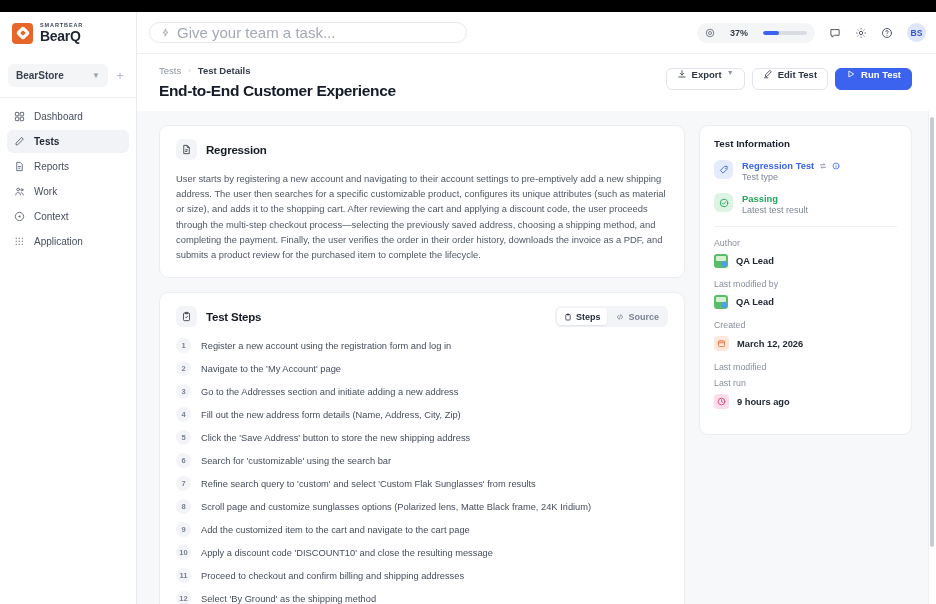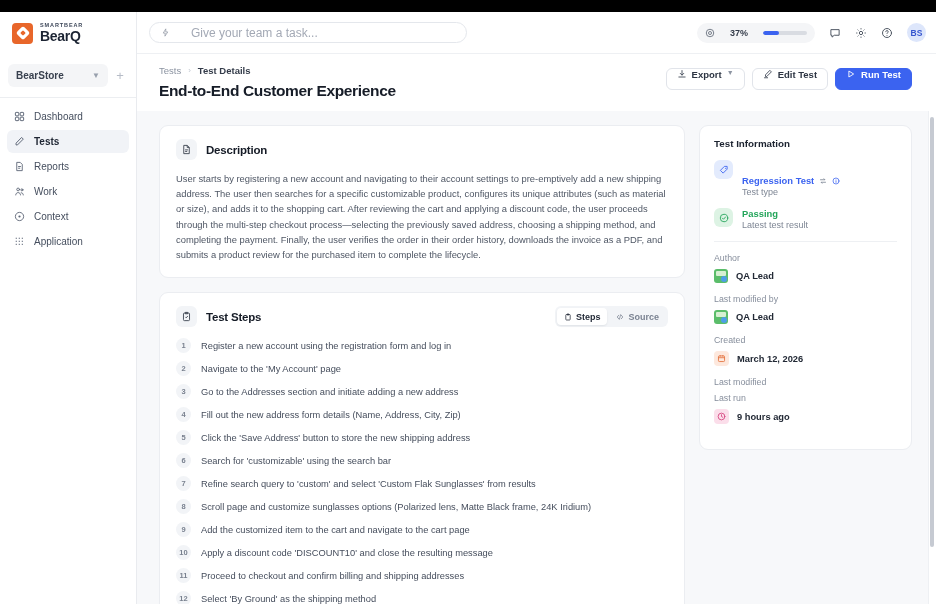--- a/index.html
+++ b/index.html
@@ -67,22 +67,22 @@
 
   
   .main { flex:1 1 auto; display:flex; flex-direction:column; min-width:0; background:#fff;}
   .topbar {
     height:42px; flex:0 0 42px; display:flex; align-items:center;
     padding: 0 10px 0 12px; gap:10px; background:#fff;
     border-bottom:1px solid #eef0f3;
   }
   .omni {
     width:318px; height:21px; border:1px solid #e4e7ec; border-radius:11px;
-    display:flex; align-items:center; gap:21px; padding: 0 11px;
-    font-size:12px; color:#a3a9b5; cursor:text;
+    display:flex; align-items:center; gap:7px; padding: 0 11px;
+    font-size:15px; color:#a3a9b5; cursor:text;
   }
   .omni .spark { color:#8e95a2; font-size:9px; display:flex; }
   .top-right { margin-left:auto; display:flex; align-items:center; gap:14px; }
   .usage-pill {
     height:20px; background:#f4f5f7; border-radius:10px; display:flex; align-items:center;
     gap:15px; padding: 0 8px; cursor:pointer;
   }
   .usage-pill .uico { color:#5d6573; display:flex; }
   .usage-pct { font-size:9px; font-weight:700; color:#333b49; }
   .usage-bar { width:44px; height:4px; border-radius:2px; background:#d9dce2; position:relative; overflow:hidden;}
@@ -158,21 +158,21 @@
 
   
   .info-card { background:#fff; border:1px solid #ebedf1; border-radius:9px; padding: 12px 14px 14px 14px; }
   .info-title { font-size:9.8px; font-weight:700; color:#1c2330; margin-bottom:11px; }
   .info-row { display:flex; align-items:flex-start; gap:9px; margin-bottom:11px; }
   .ir-ico { width:19px; height:19px; border-radius:6px; display:flex; align-items:center; justify-content:center; flex:0 0 19px; }
   .ir-ico.blue { background:#e3ebfd; color:#3b63f0; }
   .ir-ico.green { background:#ddf3e4; color:#23a55a; }
   .ir-body { min-width:0; }
   .ir-main { font-size:9.4px; font-weight:700; display:flex; align-items:center; gap:5px; }
-  .ir-main.blue { color:#3b63f0; cursor:pointer;margin-top:15px; }
+  .ir-main.blue { color:#3b63f0; cursor:pointer; }
   .ir-main.green { color:#23a55a; }
   .ir-main .mini { color:#6b7687; display:flex; cursor:pointer; }
   .ir-main .mini.info { color:#3b63f0; }
   .ir-sub { font-size:9px; color:#7e8694; margin-top:1px; }
 
   .info-div { height:1px; background:#eef0f3; margin: 3px 0 11px 0; }
 
   .meta-label { font-size:8.8px; color:#868e9c; margin-bottom:6px; }
   .meta-val { display:flex; align-items:center; gap:8px; margin-bottom:11px; }
   .meta-text { font-size:9.3px; font-weight:700; color:#222935; }
@@ -390,21 +390,21 @@
 
           <div class="card">
             <div class="card-head">
               <span class="card-ico">
                 <svg width="11" height="11" viewBox="0 0 16 16" fill="none" stroke="currentColor" stroke-width="1.3" stroke-linejoin="round">
                   <path d="M4 2h5l3 3v9H4z"></path>
                     <path d="M9 2v3h3"></path>
                     <path d="M6 8.5h4M6 10.8h3"></path>
                 </svg>
               </span>
-              <span class="card-title">Description</span>
+              <span class="card-title">Regression</span>
             </div>
             <p class="desc-body">User starts by registering a new account and navigating to their account settings to pre-emptively add a new shipping address. The user then searches for a specific customizable product, configures its unique attributes (such as material or size), and adds it to the shopping cart. After reviewing the cart and applying a discount code, the user proceeds through the multi-step checkout process—selecting the previously saved address, choosing a shipping method, and completing the payment. Finally, the user verifies the order in their order history, downloads the invoice as a PDF, and submits a product review for the purchased item to complete the lifecycle.</p>
           </div>
 
           <div class="card">
             <div class="card-head">
               <span class="card-ico">
                 <svg width="11" height="11" viewBox="0 0 16 16" fill="none" stroke="currentColor" stroke-width="1.3" stroke-linejoin="round">
                   <rect x="3.6" y="3" width="8.8" height="11" rx="1.4"></rect>
                   <path d="M6.2 2h3.6v2H6.2z"></path>

